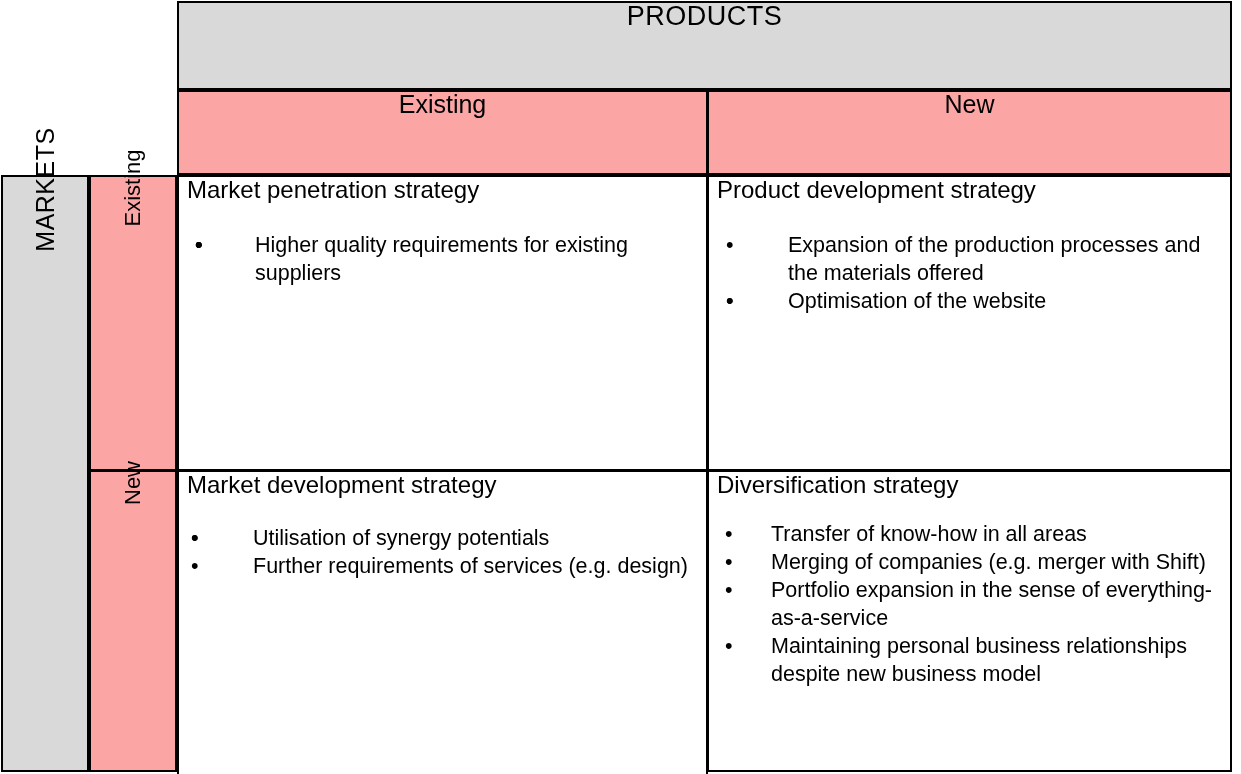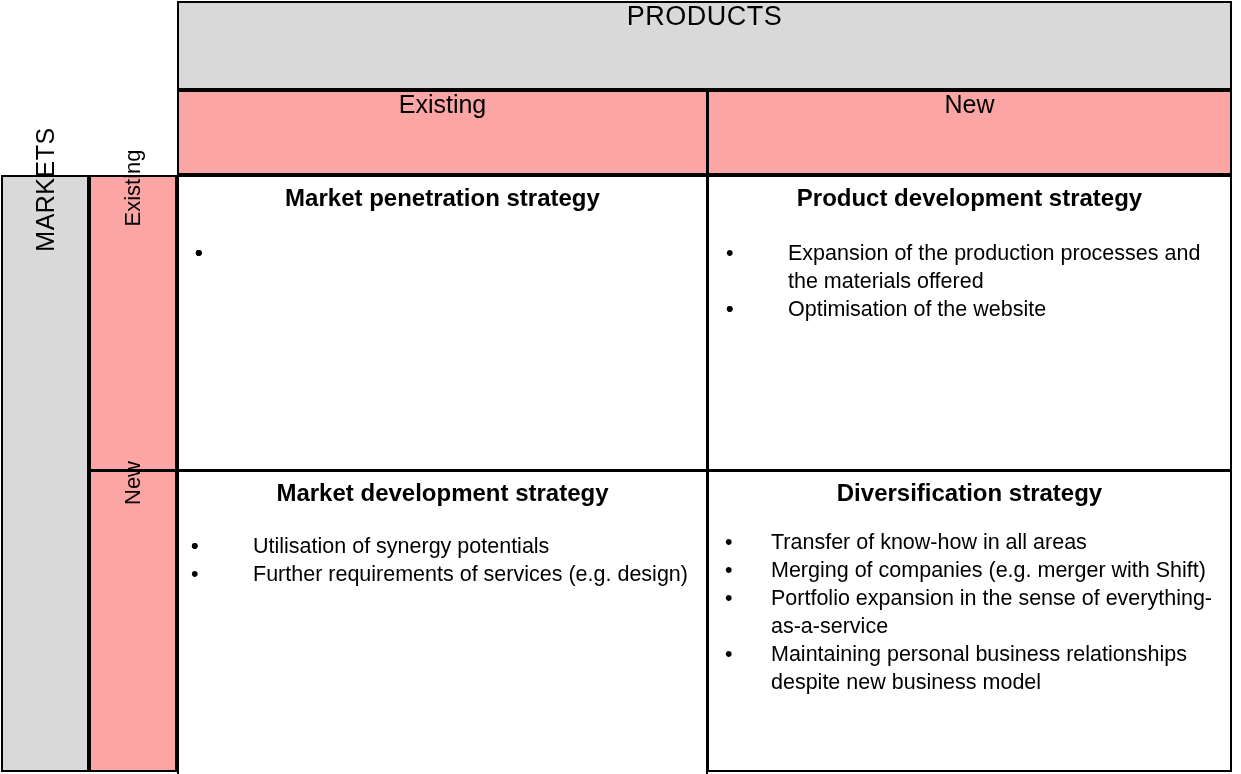--- a/index.html
+++ b/index.html
@@ -112,24 +112,23 @@
     background: #ffffff;
     padding: 0;
   }
   #quad-mp { left: 177px; top: 175px;  width: 531px; height: 296px; }
   #quad-pd { left: 707px; top: 175px;  width: 525px; height: 296px; }
   #quad-md { left: 177px; top: 470px;  width: 531px; height: 346px; }
   #quad-ds { left: 707px; top: 470px;  width: 525px; height: 302px; }
 
   .quad-title {
     font-size: 24px;
-    font-weight: bold;
-    text-align: center;
+    font-weight: normal;
     line-height: 1.1;
-    margin-top: 8px;
+    margin-top: 0;
     margin-bottom: 0;
     padding: 0 8px;
   }
 
   .bullets {
     list-style: none;
     margin: 0;
     padding: 0;
     font-size: 21.5px;
     line-height: 28px;
@@ -198,20 +197,21 @@
         <span class="bullet-dot">•</span>
       </li>
       <li>
         <span class="bullet-dot">•</span>
       </li>
       <li>
         <span class="bullet-dot">•</span>
       </li>
       <li>
         <span class="bullet-dot">•</span>
+        <span class="bullet-text">Higher quality requirements for existing suppliers</span>
       </li>
     </ul>
   </div>
 
   <div class="quad" id="quad-pd">
     <div class="quad-title">Product development strategy</div>
     <ul class="bullets">
       <li>
         <span class="bullet-dot">•</span>
         <span class="bullet-text">Expansion of the production processes and the materials offered</span>

